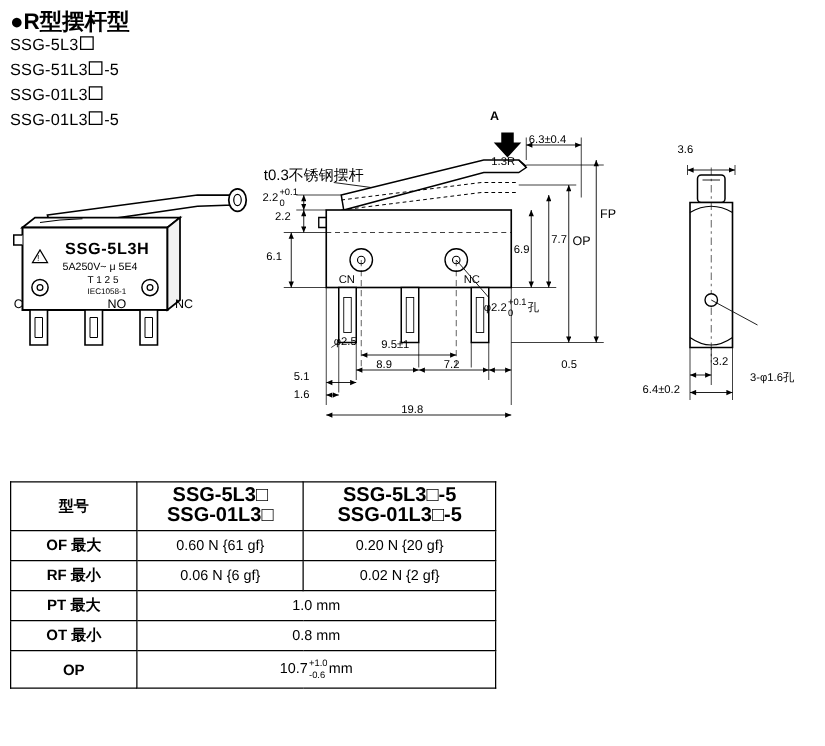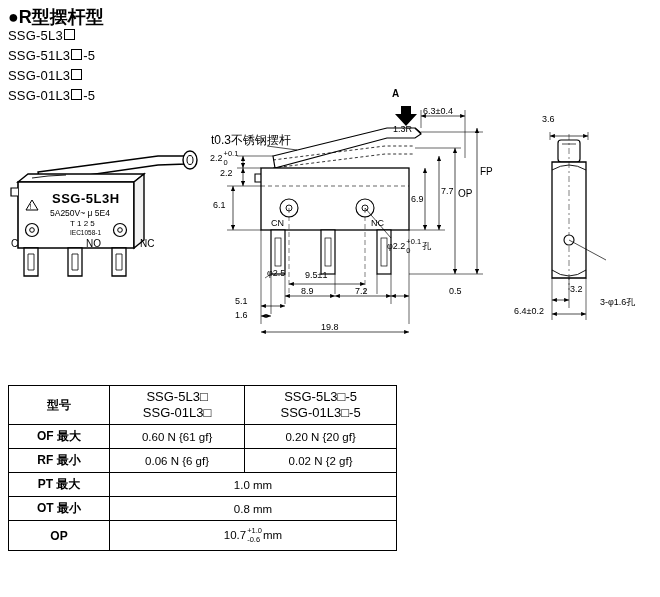--- a/index.html
+++ b/index.html
@@ -65,22 +65,22 @@
     font-size: 11.5px;
   }
   .spec-table td, .spec-table th {
     border: 1px solid #000;
     text-align: center;
     vertical-align: middle;
     padding: 3px 4px;
     font-weight: normal;
   }
   .spec-table .hdr {
-    font-weight: normal;
-    font-size: 13px;
+    font-weight: bold;
+    font-size: 16px;
     height: 32px;
   }
   .spec-table .col0 {
     width: 92px;
     font-weight: bold;
     font-size: 12px;
   }
   .spec-table .two-line {
     line-height: 16px;
   }

